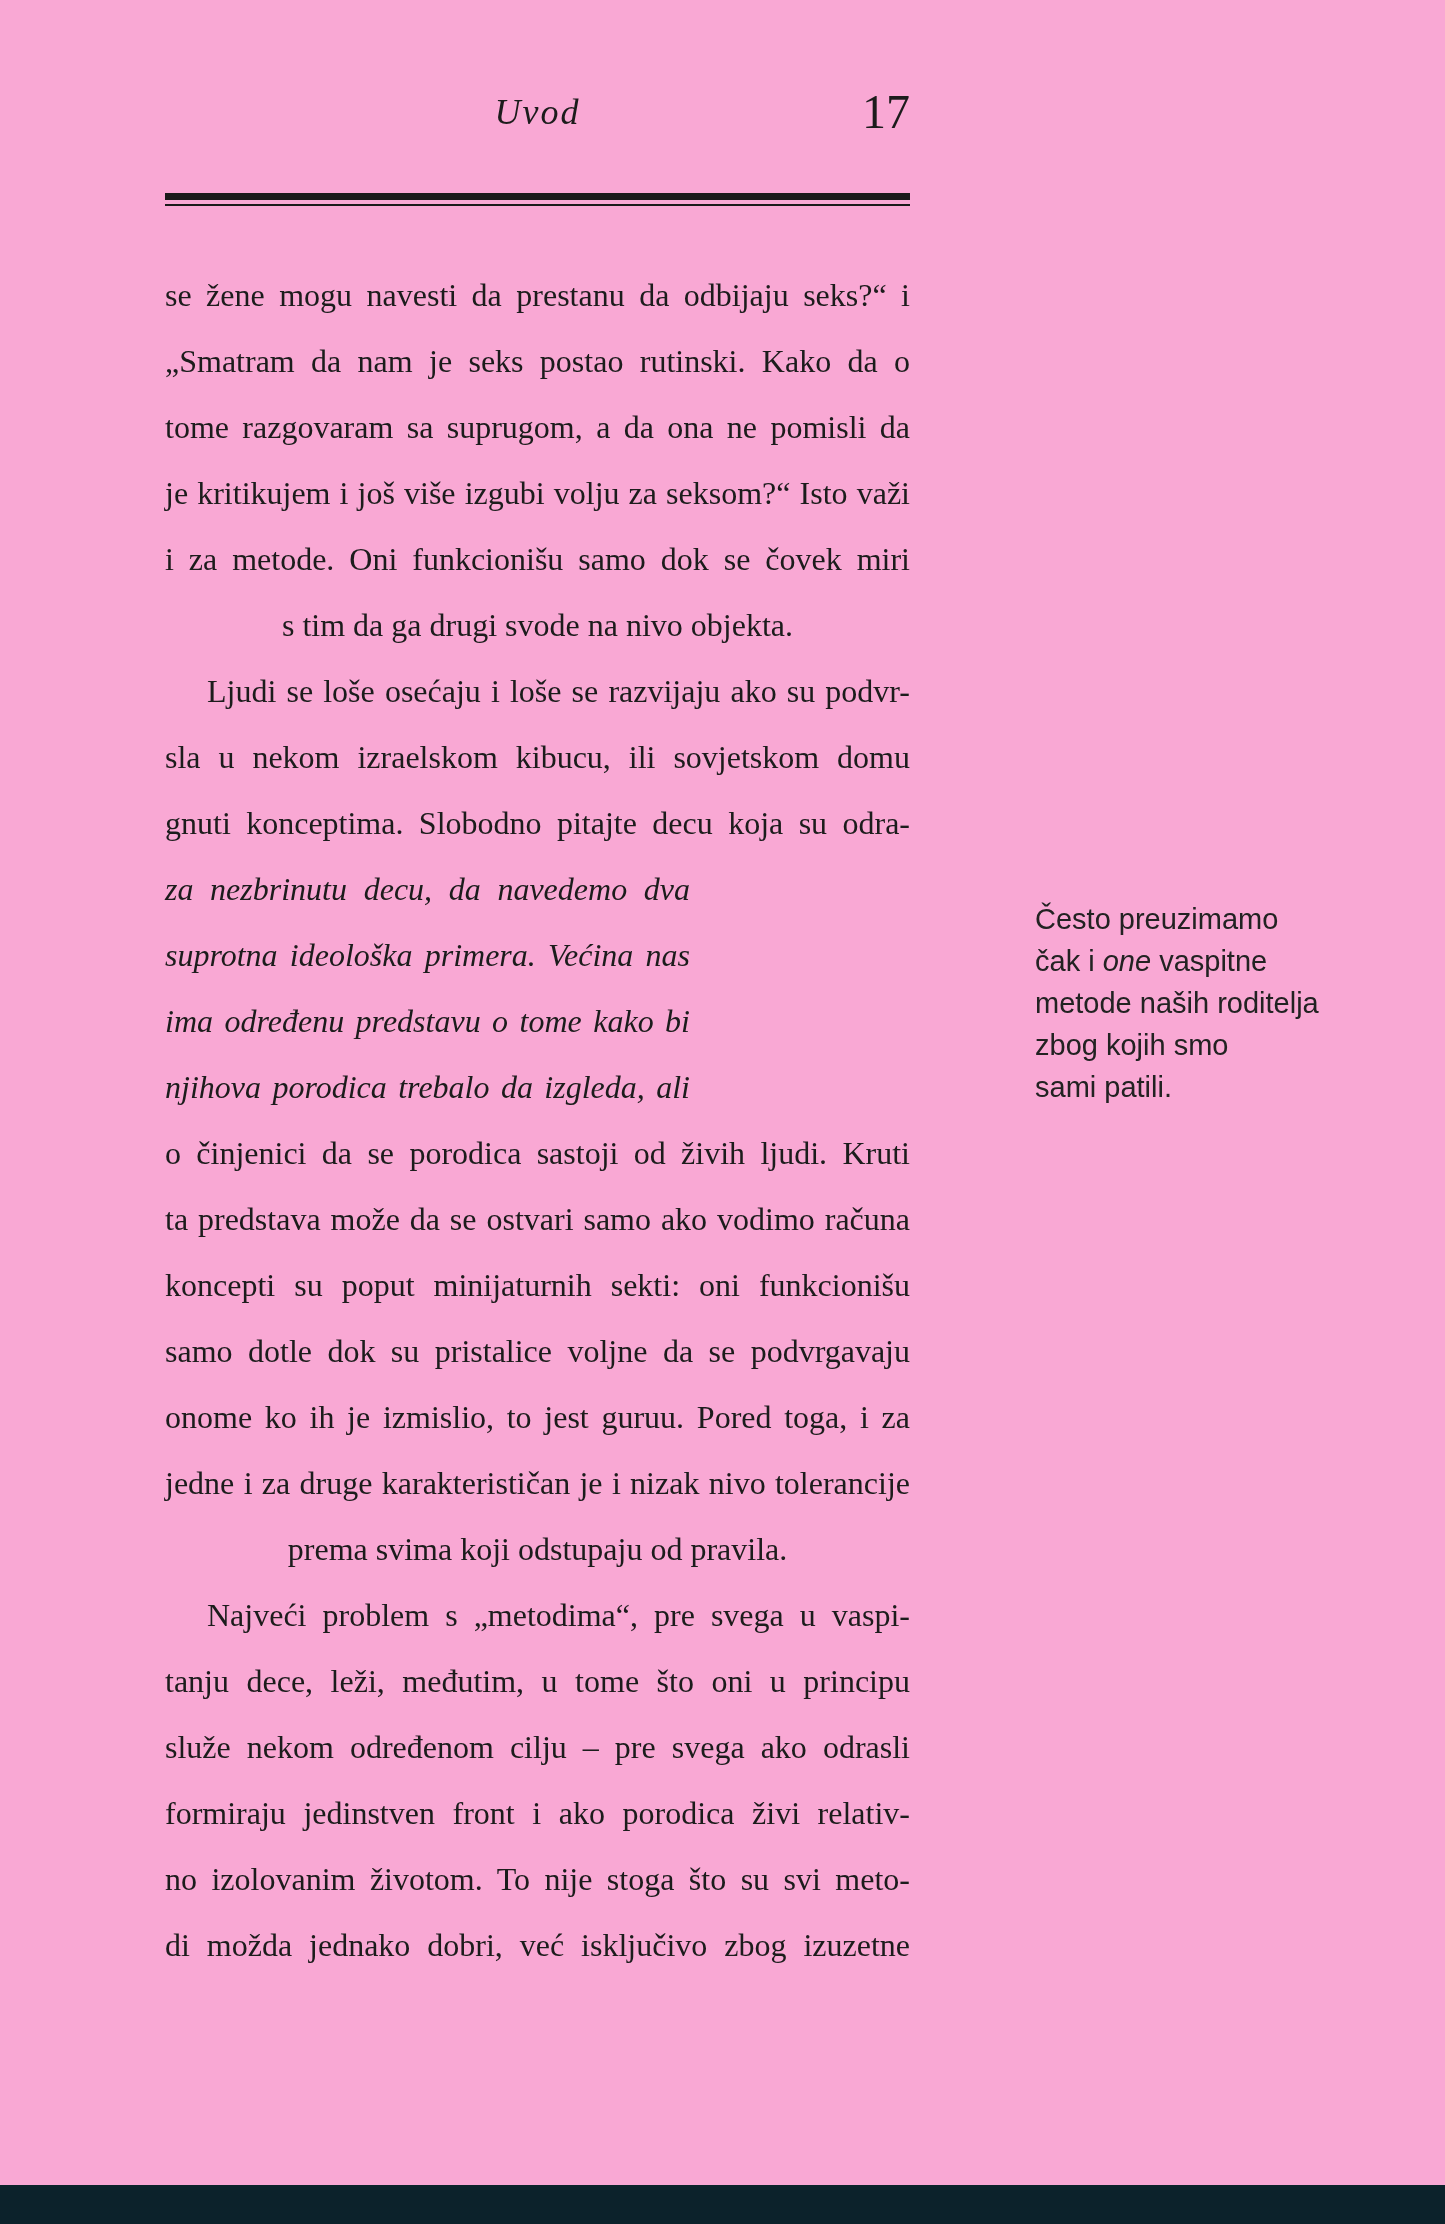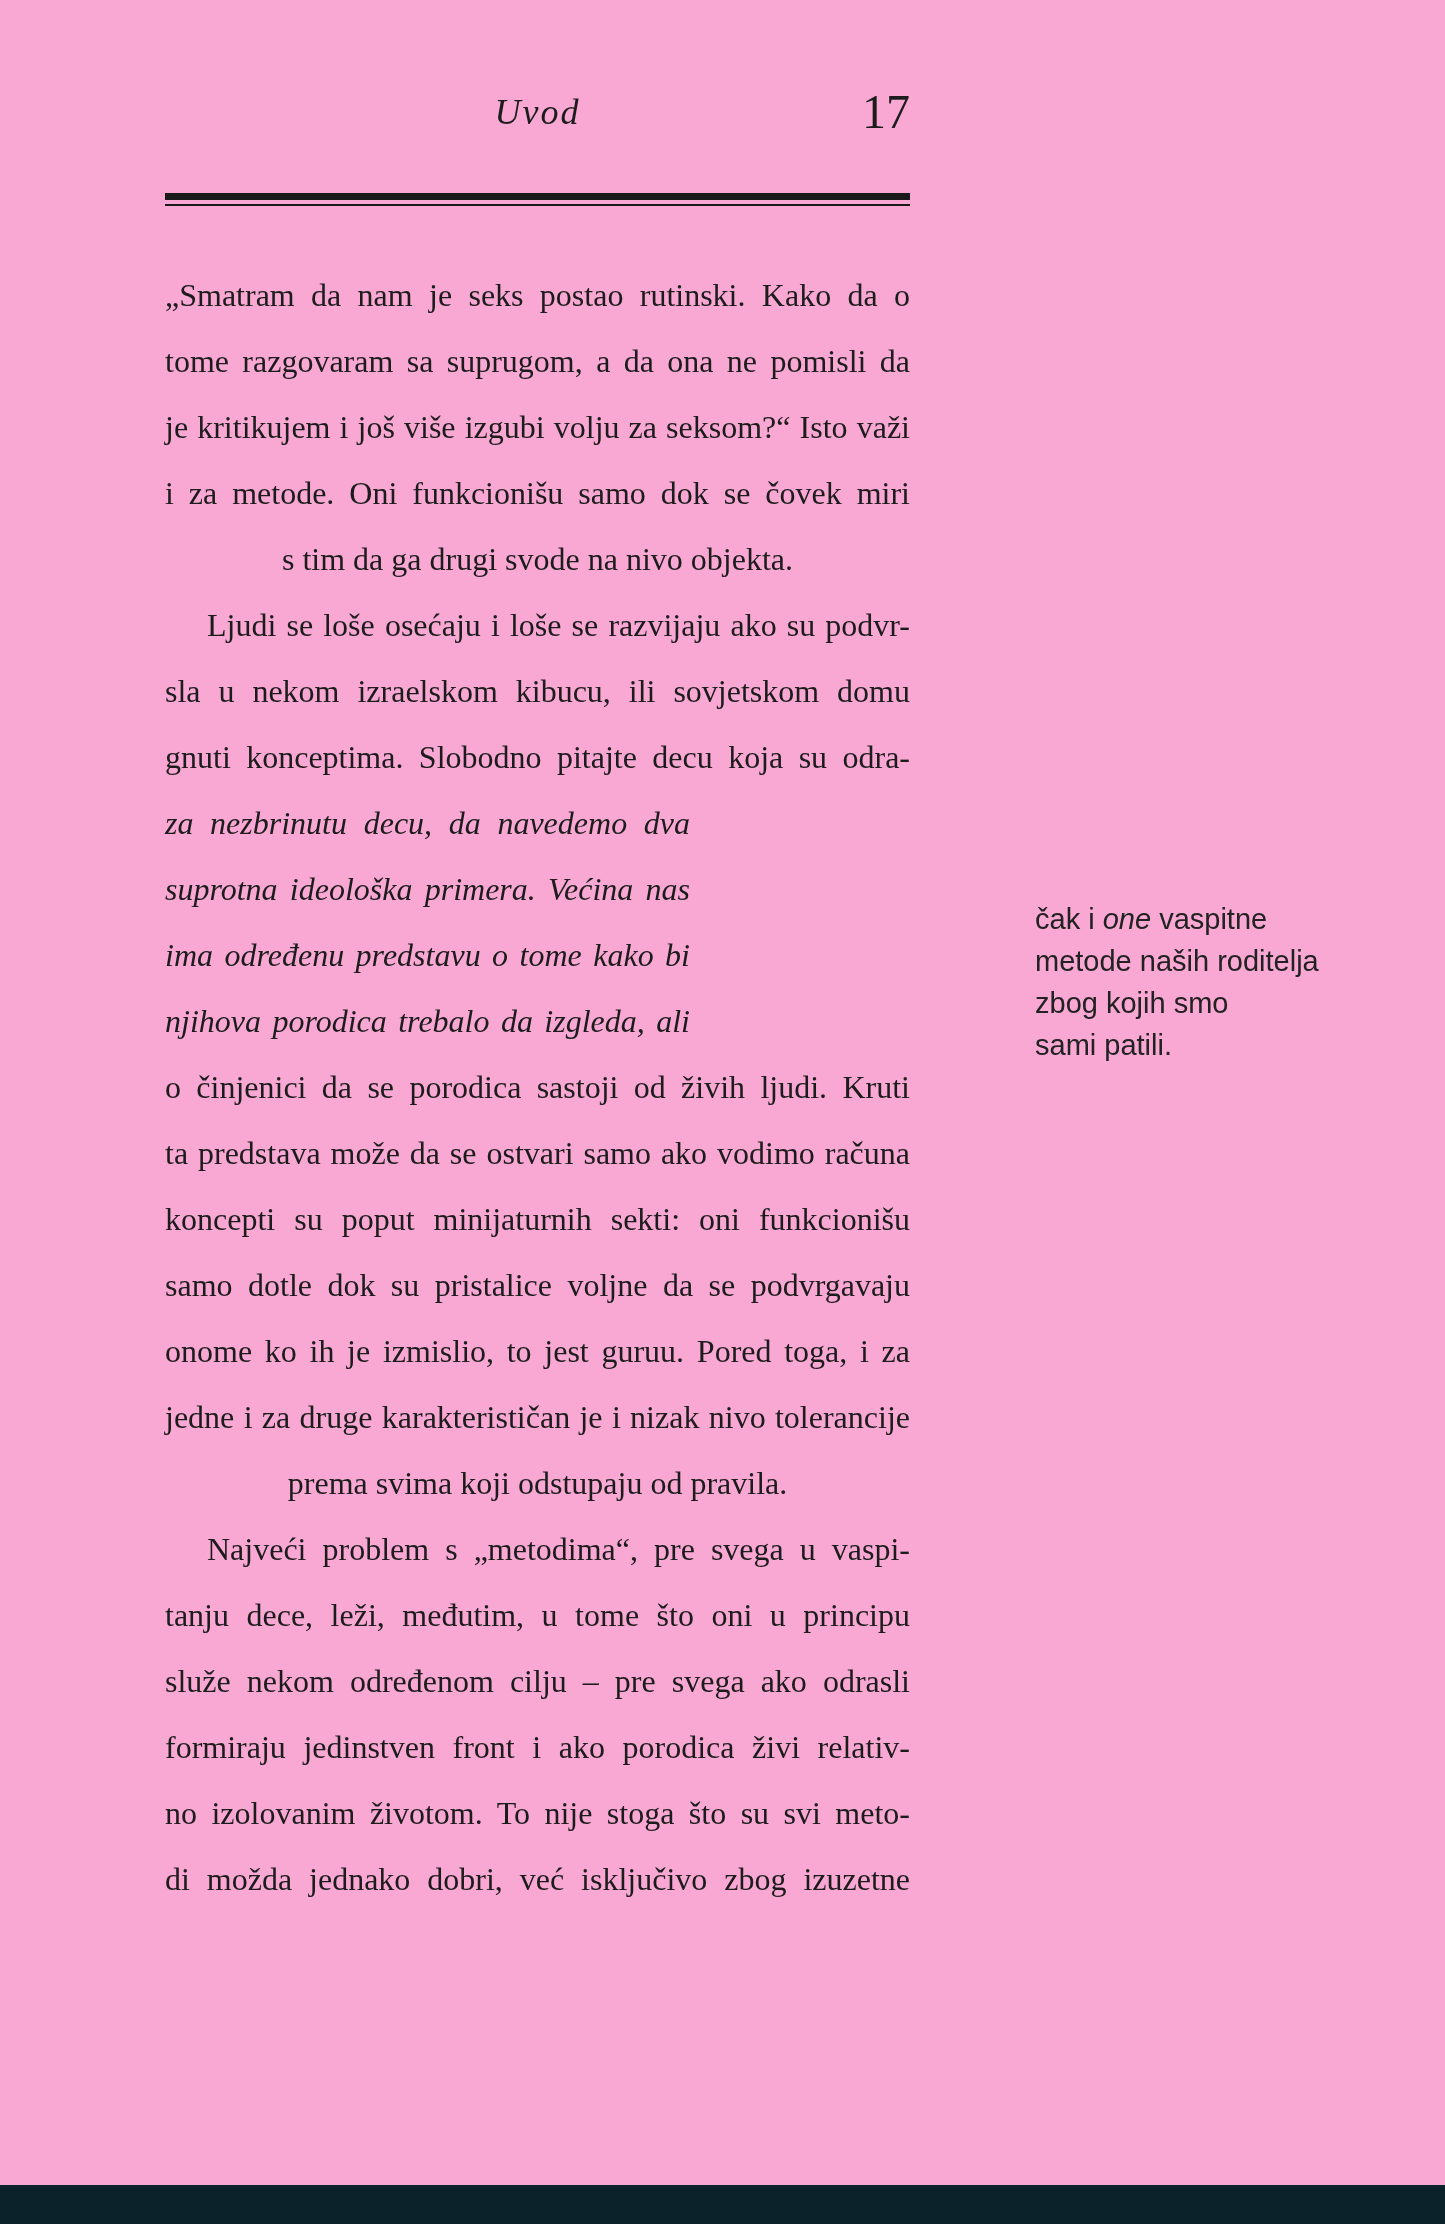--- a/index.html
+++ b/index.html
@@ -91,20 +91,21 @@
     <div class="header-pagenum">17</div>
   </div>
 
   <div class="rule">
     <div class="rule-thick"></div>
     <div class="rule-gap"></div>
     <div class="rule-thin"></div>
   </div>
 
   <div class="body-text" id="bodylines">
+      <div class="line j">se žene mogu navesti da prestanu da odbijaju seks?“ i</div>
       <div class="line j">„Smatram da nam je seks postao rutinski. Kako da o</div>
       <div class="line j">tome razgovaram sa suprugom, a da ona ne pomisli da</div>
       <div class="line j">je kritikujem i još više izgubi volju za seksom?“ Isto važi</div>
       <div class="line j">i za metode. Oni funkcionišu samo dok se čovek miri</div>
       <div class="line">s tim da ga drugi svode na nivo objekta.</div>
       <div class="line j ind">Ljudi se loše osećaju i loše se razvijaju ako su podvr-</div>
       <div class="line j">sla u nekom izraelskom kibucu, ili sovjetskom domu</div>
       <div class="line j">gnuti konceptima. Slobodno pitajte decu koja su odra-</div>
       <div class="line j n">za nezbrinutu decu, da navedemo dva</div>
       <div class="line j n">suprotna ideološka primera. Većina nas</div>
@@ -120,20 +121,23 @@
       <div class="line j ind">Najveći problem s „metodima“, pre svega u vaspi-</div>
       <div class="line j">tanju dece, leži, međutim, u tome što oni u principu</div>
       <div class="line j">služe nekom određenom cilju – pre svega ako odrasli</div>
       <div class="line j">formiraju jedinstven front i ako porodica živi relativ-</div>
       <div class="line j">no izolovanim životom. To nije stoga što su svi meto-</div>
       <div class="line j">di možda jednako dobri, već isključivo zbog izuzetne</div>
     </div>
 
   <div class="margin-note">
     <div>
+      <span>Često preuzimamo</span>
+    </div>
+    <div>
       <span>čak i </span><em>one</em><span> vaspitne</span>
     </div>
     <div>
       <span>metode naših roditelja</span>
     </div>
     <div>
       <span>zbog kojih smo</span>
     </div>
     <div>
       <span>sami patili.</span>

